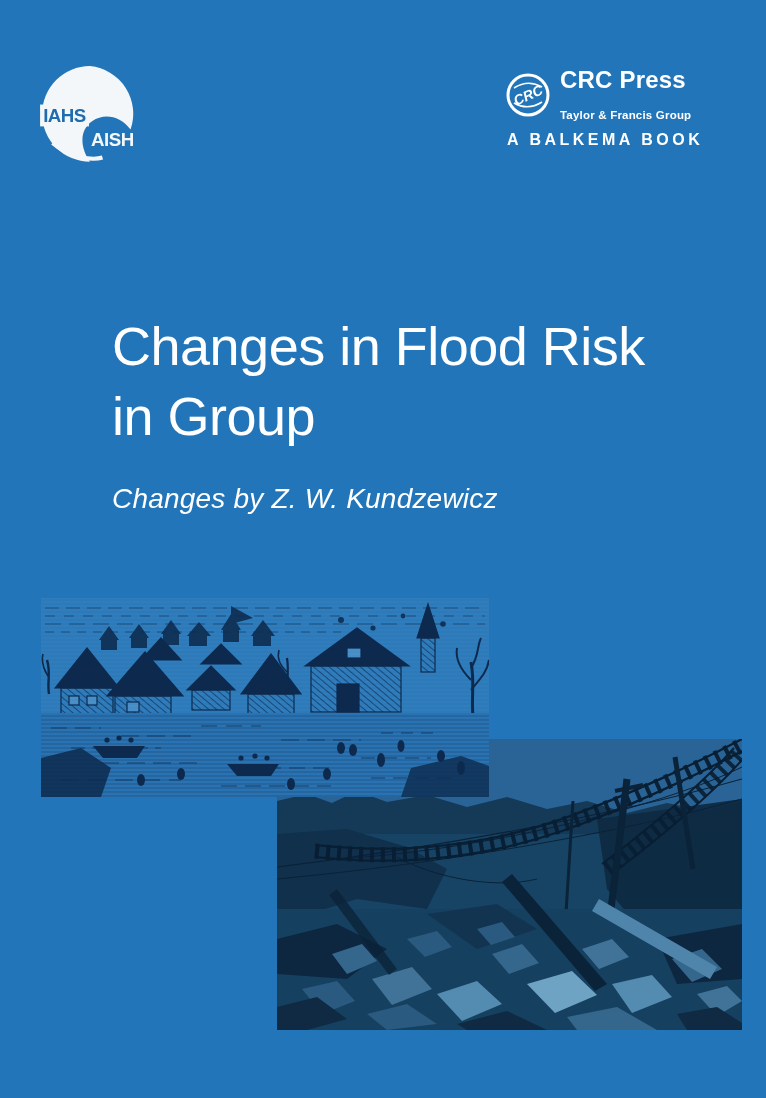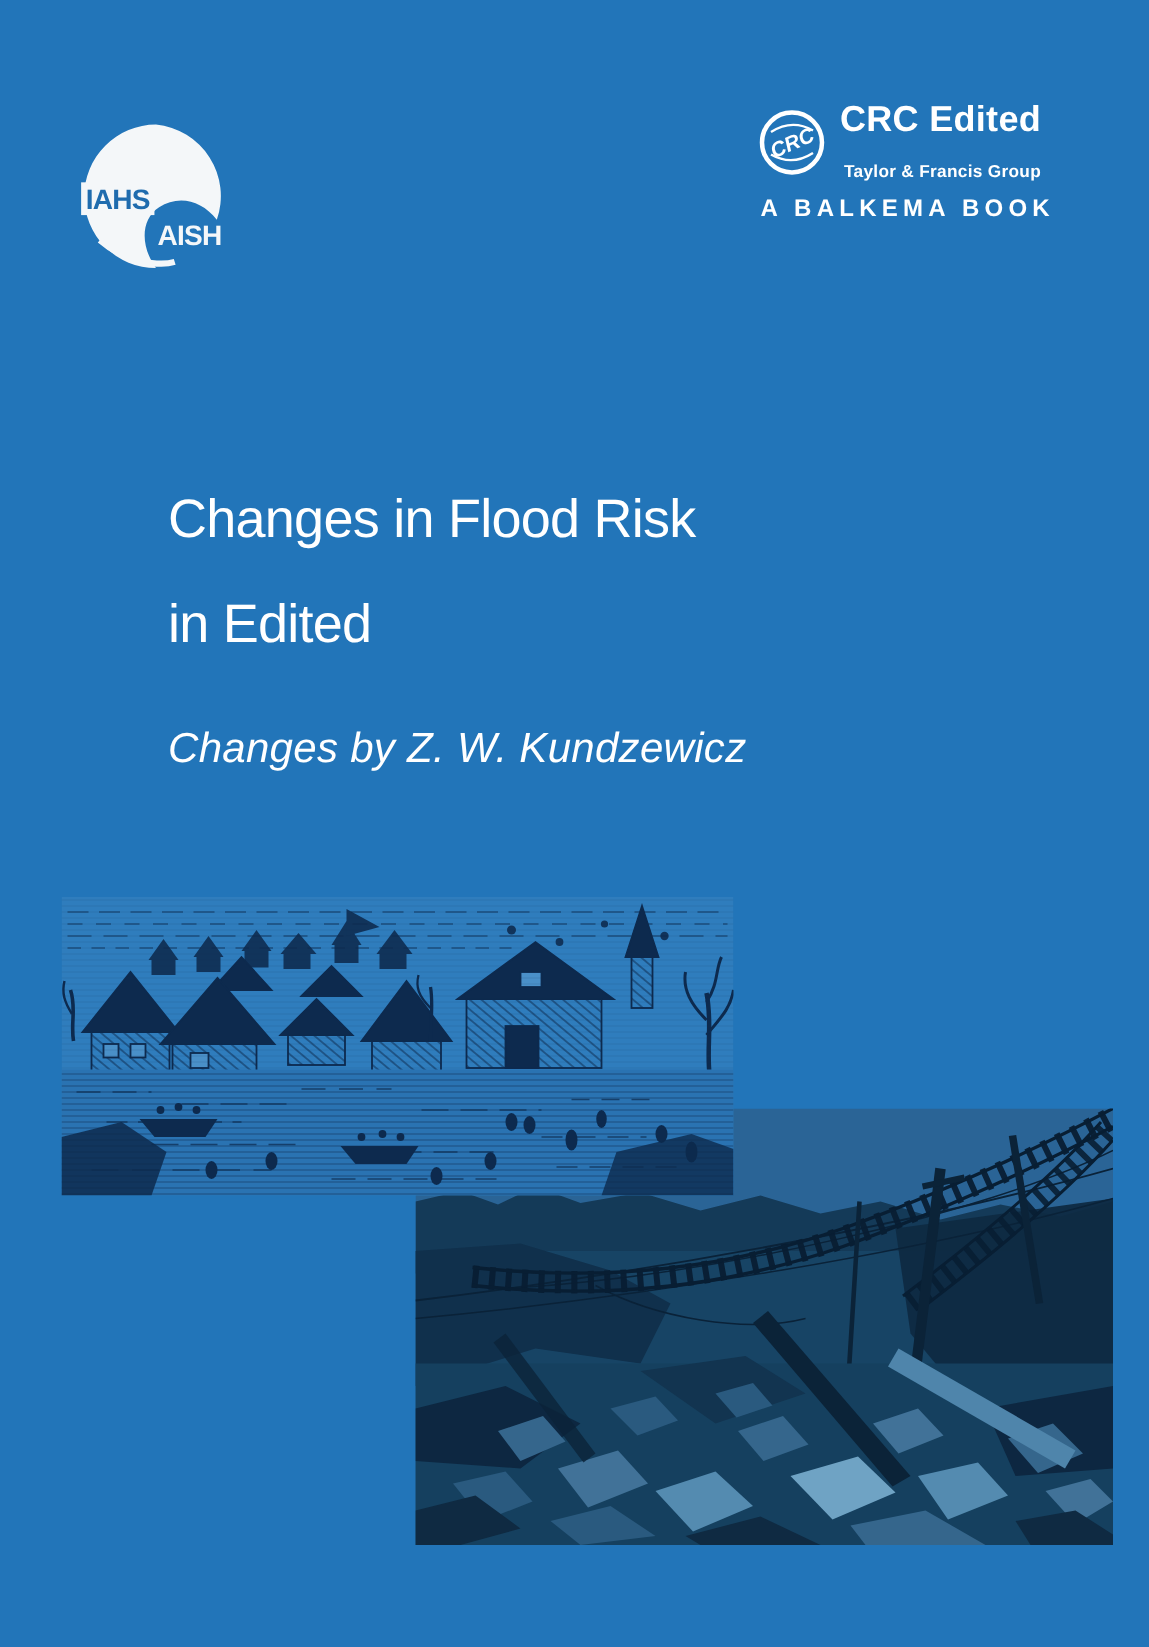--- a/index.html
+++ b/index.html
@@ -5,32 +5,32 @@
   html,body{margin:0;padding:0;background:#333;}
   .cover{
     position:relative;
     width:766px;height:1098px;
     background:#2275b9;
     overflow:hidden;
     font-family:"Liberation Sans",sans-serif;
     color:#ffffff;
   }
   
-  .iahs-logo{position:absolute;left:38px;top:81px;width:104px;height:98px;margin-left:14px;}
+  .iahs-logo{position:absolute;left:38px;top:64px;width:104px;height:98px;}
   .crc-block{position:absolute;left:505px;top:68px;width:230px;}
   .crc-row{display:flex;align-items:center;}
   .crc-badge{width:46px;height:46px;flex:0 0 auto;}
   .crc-names{margin-left:9px;line-height:1;}
   .crc-press{font-size:24px;font-weight:700;letter-spacing:0.2px;}
   .crc-group{font-size:11.5px;font-weight:700;margin-top:18px;letter-spacing:0.2px;text-align:right;}
   .balkema{margin-top:9px;margin-left:2px;font-size:16px;font-weight:700;letter-spacing:3.5px;white-space:nowrap;}
   
   .title{
     position:absolute;left:112px;top:311px;
-    font-size:36px;line-height:70px;font-weight:400;
+    font-size:54px;line-height:70px;font-weight:400;
     letter-spacing:-0.5px;
   }
   .editor{
     position:absolute;left:112px;top:483px;
     font-size:28px;font-style:italic;letter-spacing:0.2px;
   }
   
   .engraving{position:absolute;left:41px;top:598px;width:448px;height:199px;z-index:2;}
   .bridge-photo{position:absolute;left:277px;top:739px;width:465px;height:291px;z-index:1;}
   .engraving svg,.bridge-photo svg{display:block;width:100%;height:100%;}
@@ -54,30 +54,30 @@
 
   <div class="crc-block">
     <div class="crc-row">
       <svg class="crc-badge" viewBox="0 0 46 46">
         <circle cx="23" cy="23" r="20" fill="none" stroke="#ffffff" stroke-width="3"></circle>
         <path d="M9,16 Q23,7 37,15" fill="none" stroke="#ffffff" stroke-width="1.6"></path>
         <path d="M9,31 Q23,39 37,30" fill="none" stroke="#ffffff" stroke-width="1.6"></path>
         <text x="23" y="28" text-anchor="middle" transform="rotate(-24 23 23)" font-size="14" font-weight="700" font-style="italic" fill="#ffffff">CRC</text>
       </svg>
       <div class="crc-names">
-        <div class="crc-press">CRC Edited</div>
+        <div class="crc-press">CRC Press</div>
         <div class="crc-group">Taylor &amp; Francis Group</div>
       </div>
     </div>
     <div class="balkema">A BALKEMA BOOK</div>
   </div>
 
   <div class="title">
     <div>Changes in Flood Risk</div>
-    <div>in Edited</div>
+    <div>in Group</div>
   </div>
 
   <div class="editor">Changes by Z. W. Kundzewicz</div>
 
   <div class="engraving" aria-label="Historic woodcut engraving of a flooded town, blue duotone">
     <svg viewBox="0 0 448 199" preserveAspectRatio="none">
       <defs>
         <pattern id="hatchH" width="4" height="4" patternUnits="userSpaceOnUse">
           <path d="M0,2 H4" stroke="#0d2a4e" stroke-width="0.7" opacity="0.5"></path>
         </pattern>

